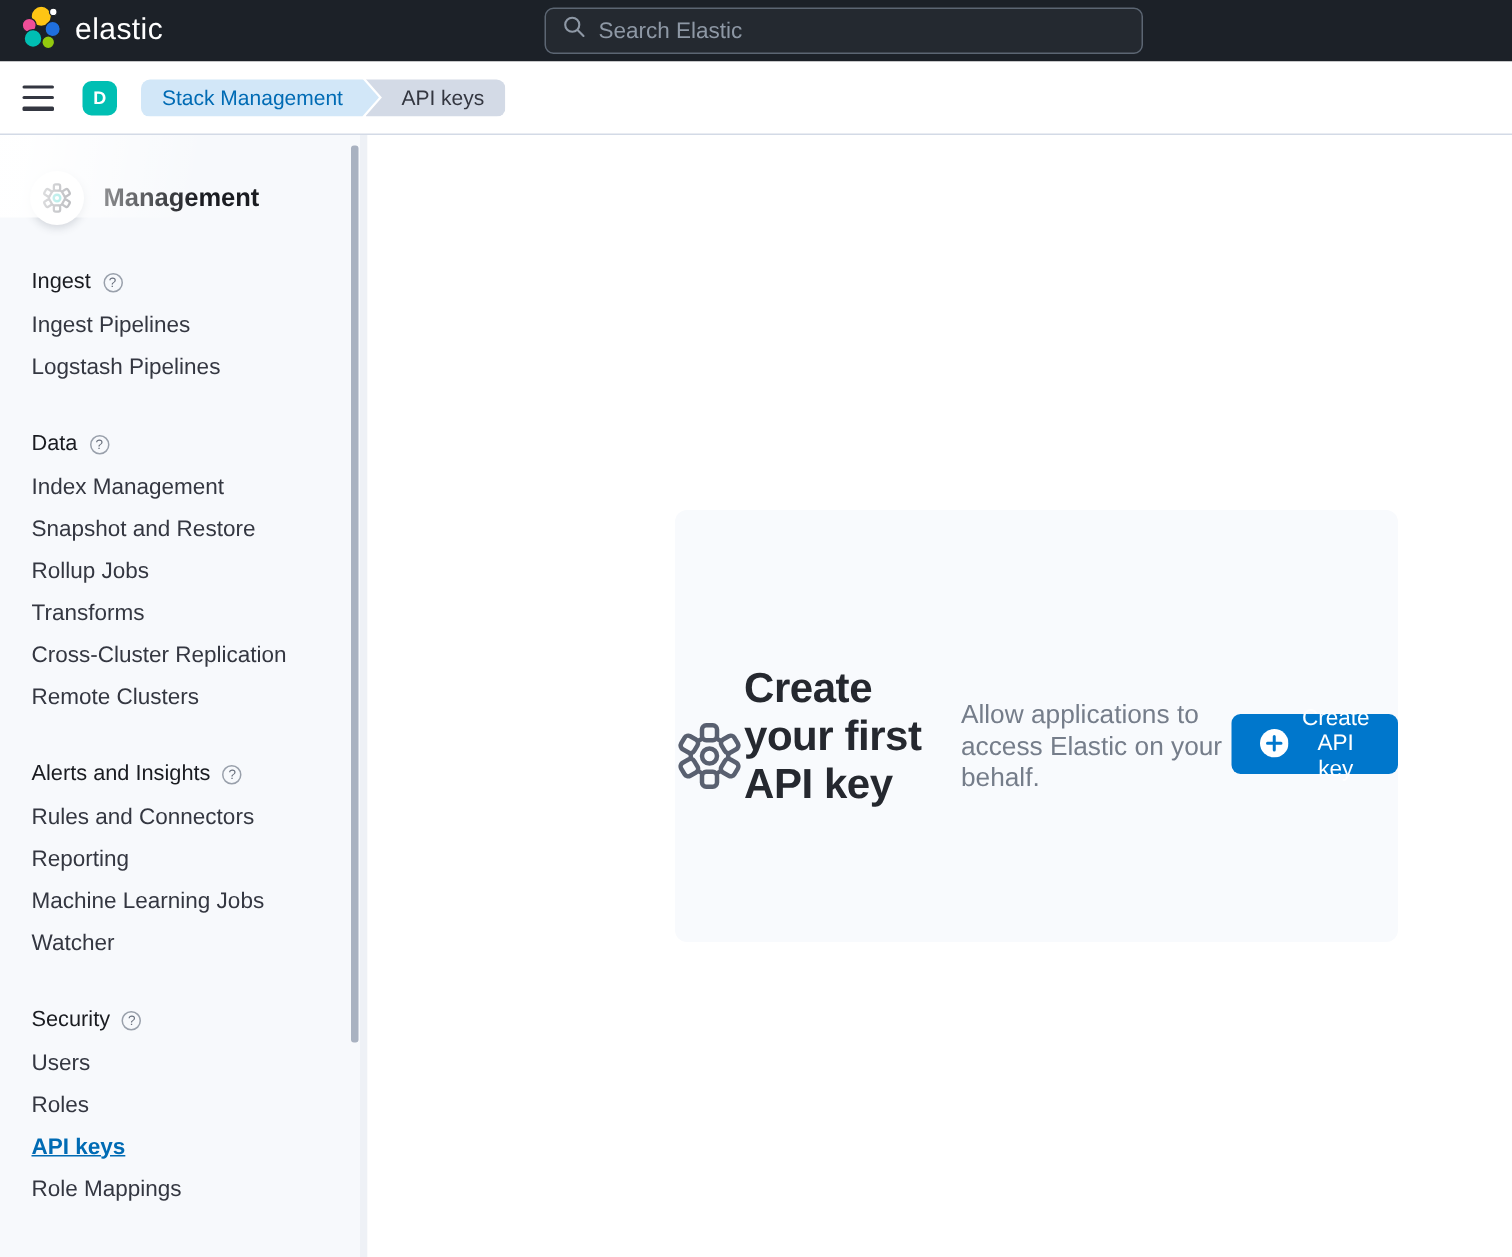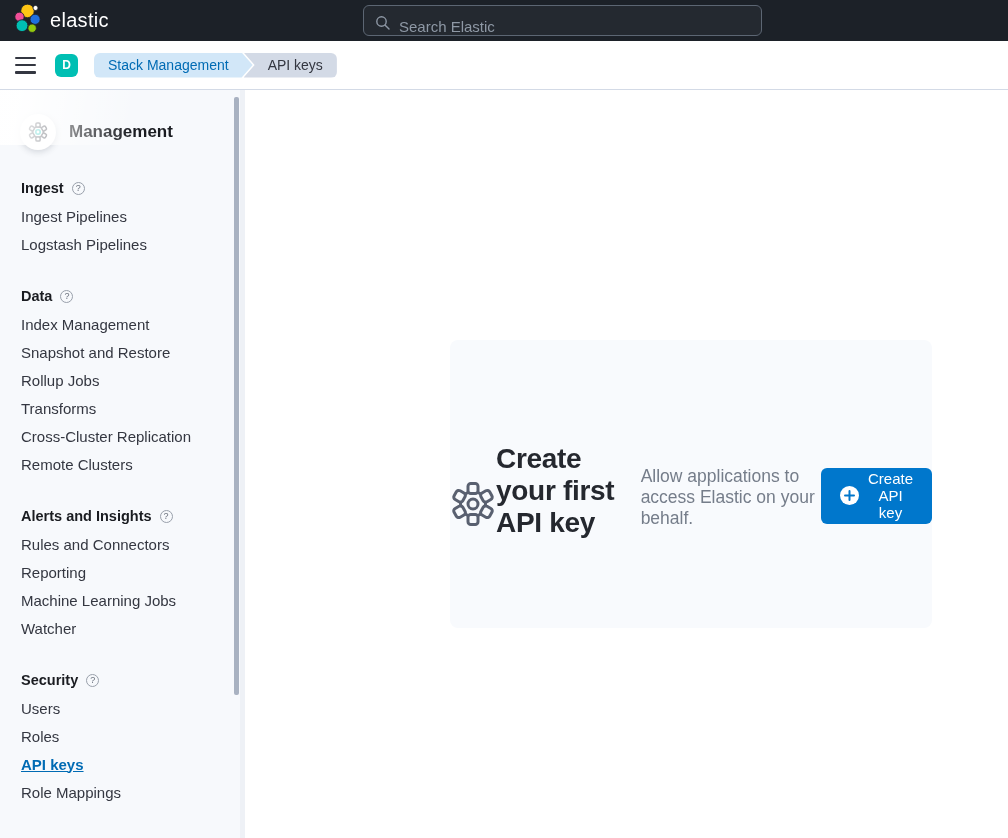--- a/index.html
+++ b/index.html
@@ -3,21 +3,21 @@
 <meta charset="utf-8">
 <style>
   * { margin:0; padding:0; box-sizing:border-box; }
   html,body { width:1008px; height:838px; overflow:hidden; }
   body { font-family:"Liberation Sans", sans-serif; background:#fff; position:relative; }
 
   
   .topbar { position:absolute; left:0; top:0; width:1008px; height:41px; background:#1c2128; display:flex; align-items:center; }
   .logo { display:flex; align-items:center; margin-left:14px; cursor:pointer; }
   .logo-text { color:#fff; font-size:20px; font-weight:500; letter-spacing:.3px; margin-left:9px; }
-  .searchbox { position:absolute; left:363px; top:5px; width:399px; height:31px; border:1px solid #5c6673; border-radius:6px; background:rgba(255,255,255,0.04); display:flex; align-items:flex-end; padding-left:11px; }
+  .searchbox { position:absolute; left:363px; top:5px; width:399px; height:31px; border:1px solid #5c6673; border-radius:6px; background:rgba(255,255,255,0.04); display:flex; align-items:center; padding-left:11px; }
   .searchbox .ph { color:#8e98a5; font-size:15px; margin-left:8px; }
 
   
   .crumbbar { position:absolute; left:0; top:41px; width:1008px; height:49px; background:#fff; border-bottom:1px solid #d3dae6; display:flex; align-items:center; padding-left:15px; }
   .hamburger { width:21px; height:17px; display:flex; flex-direction:column; justify-content:space-between; cursor:pointer; }
   .hamburger div { height:2.6px; background:#343741; border-radius:1px; }
   .space-avatar { width:23px; height:23px; border-radius:6px; background:#00bfb3; color:#fff; font-size:12px; font-weight:700; display:flex; align-items:center; justify-content:center; margin-left:19px; cursor:pointer; }
   .crumbs { display:flex; align-items:center; margin-left:16px; }
   .crumb { height:25px; line-height:25px; font-size:14px; font-weight:500; white-space:nowrap; }
   .crumb.first { background:#d2e7f8; color:#006bb4; padding:0 24px 12px 14px; border-radius:6px 0 0 6px;
@@ -29,32 +29,32 @@
   .sidebar { position:absolute; left:0; top:90px; width:245px; bottom:0; background:#f7f9fc; }
   .sidebar::before { content:""; position:absolute; left:0; top:0; right:0; height:55px;
      background:linear-gradient(100deg, rgba(255,255,255,.95) 8%, rgba(255,255,255,0) 55%); pointer-events:none; }
   .side-strip { position:absolute; right:0; top:0; width:5px; height:100%; background:#eef1f6; }
   .scroll-thumb { position:absolute; left:234px; top:7px; width:5px; height:598px; background:#a9b2c1; border-radius:2px; cursor:grab; }
   .mgmt-header { display:flex; align-items:center; margin:24px 0 20px 20px; }
   .mgmt-circle { width:36px; height:36px; border-radius:50%; background:#fff; box-shadow:0 2px 6px rgba(50,60,80,.18); display:flex; align-items:center; justify-content:center; }
   .mgmt-title { font-size:17px; font-weight:700; color:#1a1c21; margin-left:13px; }
   .nav-section { margin-top:24px; }
   .nav-row { height:28px; display:flex; align-items:center; padding-left:21px; }
-  .nav-heading { font-size:14.5px; font-weight:700; color:#1a1c21; }
+  .nav-heading { font-size:14.5px; font-weight:400; color:#1a1c21; }
   .help-icon { width:13px; height:13px; border:1px solid #99a0ab; border-radius:50%; color:#69707d; font-size:9px; line-height:11px; text-align:center; margin-left:8px; cursor:pointer; font-weight:400; }
   .nav-item { font-size:15px; color:#343741; cursor:pointer; }
   .nav-item.active { color:#006bb4; font-weight:700; text-decoration:underline; }
 
   
   .main { position:absolute; left:245px; top:90px; right:0; bottom:0; background:#fff; }
   .empty-panel { position:absolute; left:205px; top:250px; width:482px; height:288px; background:#f8fafd; border-radius:8px; display:flex; flex-direction:row; align-items:center; }
   .ep-icon { margin-top:44px; }
   .ep-title { margin-top:13px; font-size:28px; font-weight:700; color:#25282f; letter-spacing:-.3px; }
   .ep-desc { margin-top:27px; font-size:17.5px; color:#757d8a; }
-  .ep-btn { margin-top:23px; height:56px; background:#0077cc; border:none; border-radius:6px; color:#fff; font-size:15px; font-weight:500; font-family:"Liberation Sans",sans-serif; display:flex; align-items:center; gap:9px; padding:0 19px; cursor:pointer; }
+  .ep-btn { margin-top:23px; height:40px; background:#0077cc; border:none; border-radius:6px; color:#fff; font-size:15px; font-weight:500; font-family:"Liberation Sans",sans-serif; display:flex; align-items:center; gap:9px; padding:0 19px; cursor:pointer; }
 </style>
 </head>
 <body>
 
 <div class="topbar">
   <div class="logo">
     <span>
       <svg width="27" height="31" viewBox="0 0 32 36">
         <circle cx="16" cy="9" r="8" fill="#fec514" stroke="#1c2128" stroke-width="1"></circle>
         <circle cx="25.5" cy="5.5" r="3" fill="#ffffff" stroke="#1c2128" stroke-width="1"></circle>

